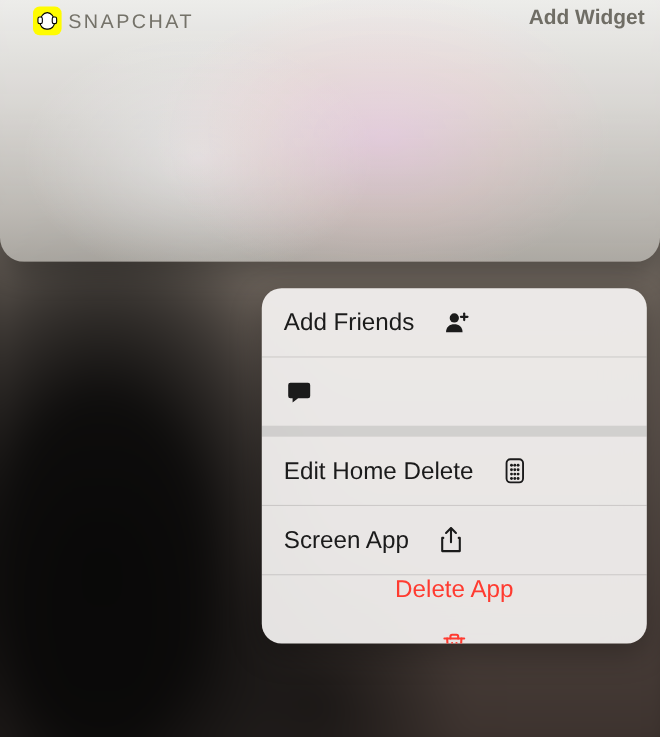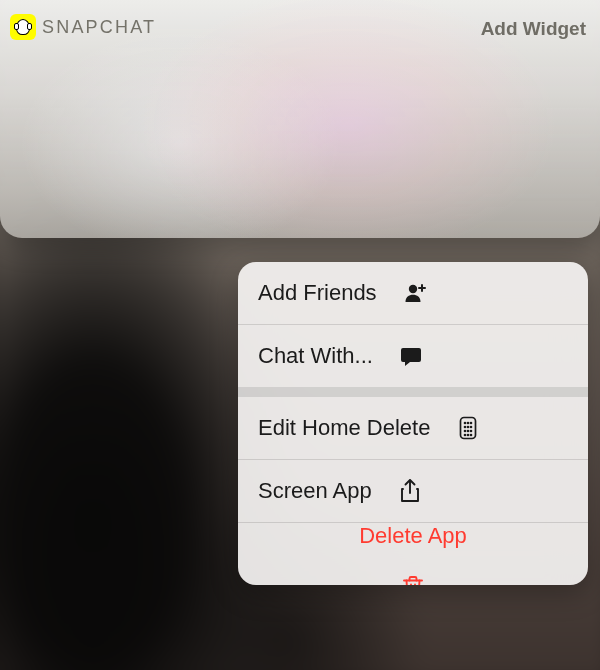--- a/index.html
+++ b/index.html
@@ -34,24 +34,25 @@
       background:
         radial-gradient(ellipse 280px 180px at 58% 52%, rgba(255,200,245,0.38) 0%, rgba(255,205,215,0.22) 40%, transparent 75%),
         radial-gradient(ellipse 200px 140px at 30% 60%, rgba(245,245,248,0.52) 0%, transparent 80%),
         linear-gradient(180deg, rgba(243,243,241,0.94) 0%, rgba(224,222,219,0.92) 40%, rgba(199,196,191,0.88) 80%, rgba(183,180,174,0.85) 100%);
       border-bottom-left-radius: 22px;
       border-bottom-right-radius: 22px;
       box-shadow: 0 10px 24px rgba(0,0,0,0.25);
     }
     .widget-header {
       display: flex;
-      align-items: flex-end;
+      align-items: flex-start;
       justify-content: space-between;
       padding: 6px 14px 0 10px;
       height: 40px;
+      margin-left: 20px;
     }
     .widget-left {
       display: flex;
       align-items: center;
       gap: 6px;
     }
     .app-icon {
       width: 26px;
       height: 26px;
       border-radius: 6px;
@@ -177,21 +178,20 @@
         <path d="M3.5 22 C3.5 17.2 6.9 14.8 11 14.8 C15.1 14.8 18.5 17.2 18.5 22 Z"></path>
         <rect x="19" y="4" width="2" height="8" rx="1"></rect>
         <rect x="16" y="7" width="8" height="2" rx="1"></rect>
       </svg>
     </span>
   </button>
 
   <div class="hairline"></div>
 
   <button class="menu-item">
-    <span>Chat With...</span>
     <span class="menu-icon">
       <svg viewBox="0 0 26 26" fill="#1b1b1b">
         <path d="M5 5 H21 A2 2 0 0 1 23 7 V17 A2 2 0 0 1 21 19 H12 L7 23 V19 H5 A2 2 0 0 1 3 17 V7 A2 2 0 0 1 5 5 Z"></path>
       </svg>
     </span>
   </button>
 
   <div class="group-divider"></div>
 
   <button class="menu-item">

